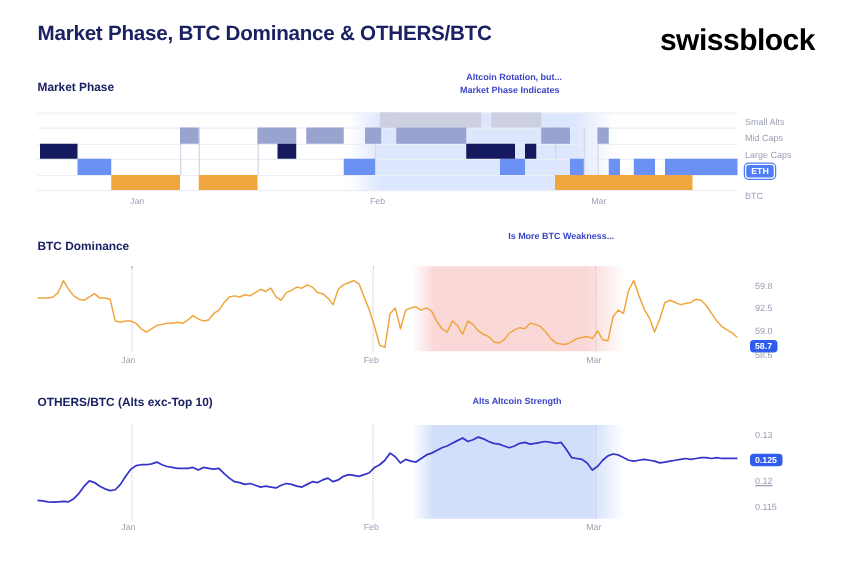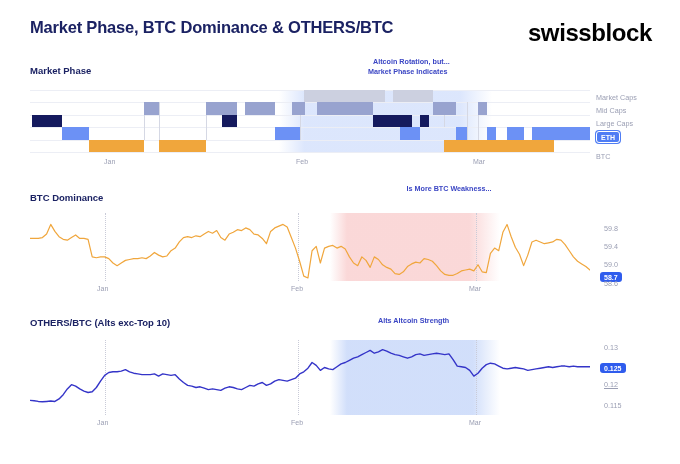--- a/index.html
+++ b/index.html
@@ -241,21 +241,21 @@
       <div class="mp-block" style="left:83.2%;top:49.6px;width:2.0%;height:12.4px;background:#f0a63c;"></div>
       <div class="mp-block" style="left:85.2%;top:37.2px;width:3.0%;height:12.4px;background:#6c91f5;"></div>
       <div class="mp-block" style="left:86.2%;top:49.6px;width:3.2%;height:12.4px;background:#f0a63c;"></div>
       <div class="mp-block" style="left:89.6%;top:37.2px;width:10.4%;height:12.4px;background:#6c91f5;"></div>
     </div>
 
     <div class="axis-label" style="left:104px;top:158px;">Jan</div>
     <div class="axis-label" style="left:296px;top:158px;">Feb</div>
     <div class="axis-label" style="left:473px;top:158px;">Mar</div>
 
-    <div class="row-label" style="top:93px;">Market Caps</div>
+    <div class="row-label" style="top:93px;">Small Alts</div>
     <div class="row-label" style="top:106px;">Mid Caps</div>
     <div class="row-label" style="top:119px;">Large Caps</div>
     <div class="badge" style="left:596px;top:131px;">ETH</div>
     <div class="row-label" style="top:152px;">BTC</div>
   </div>
 
   <div class="panel" style="top:180px;height:120px;">
     <div class="panel-title" style="top:12px;">BTC Dominance</div>
     <div class="annotation" style="left:374px;top:4px;width:150px;text-align:center;">Is More BTC Weakness...</div>
 
@@ -263,21 +263,21 @@
       <div class="band band-red" style="left:53.5%;width:30.5%;height:68px;"></div>
       <div class="vgrid" style="left:13.4%;"></div>
       <div class="vgrid" style="left:47.8%;"></div>
       <div class="vgrid" style="left:79.6%;"></div>
       <svg width="560" height="68" viewBox="0 0 560 68" preserveAspectRatio="none" style="position:absolute;left:0;top:0;">
         <polyline id="btc-line" fill="none" stroke="#f0a63c" stroke-width="1.2" stroke-linejoin="round" stroke-linecap="round" points="0.00,25.45 4.15,25.45 8.30,25.45 12.44,24.57 16.59,21.06 20.74,11.41 24.89,18.43 29.04,23.69 33.19,26.32 37.33,27.20 41.48,24.57 45.63,21.94 49.78,25.45 53.93,25.45 58.07,26.32 62.22,43.87 66.37,44.75 70.52,43.87 74.67,43.87 78.81,45.63 82.96,50.01 87.11,52.65 91.26,50.01 95.41,47.38 99.56,46.50 103.70,45.63 107.85,45.63 112.00,44.75 116.15,45.63 120.30,42.99 124.44,39.48 128.59,42.12 132.74,43.87 136.89,42.99 141.04,37.73 145.19,35.10 149.33,28.95 153.48,24.57 157.63,23.69 161.78,24.57 165.93,22.81 170.07,23.69 174.22,21.06 178.37,18.43 182.52,20.18 186.67,17.55 190.81,24.57 194.96,27.20 199.11,21.06 203.26,19.30 207.41,16.67 211.56,17.55 215.70,14.92 219.85,16.67 224.00,21.06 228.15,21.94 232.30,25.45 236.44,30.71 240.59,18.43 244.74,14.92 248.89,13.16 253.04,11.41 257.19,14.04 261.33,24.57 265.48,35.10 269.63,48.26 273.78,63.17 277.93,64.93 282.07,37.73 286.22,33.34 290.37,50.01 294.52,35.10 298.67,33.34 302.81,32.46 306.96,35.10 311.11,33.34 315.26,35.97 319.41,43.87 323.56,50.01 327.70,52.65 331.85,43.87 336.00,47.38 340.15,54.40 344.30,43.87 348.44,46.50 352.59,51.77 356.74,54.40 360.89,56.15 365.04,60.54 369.19,61.42 373.33,58.79 377.48,53.52 381.63,50.89 385.78,49.14 389.93,50.01 394.07,45.63 398.22,46.50 402.37,48.26 406.52,52.65 410.67,57.91 414.81,61.42 418.96,62.30 423.11,62.30 427.26,60.54 431.41,57.91 435.56,57.03 439.70,56.15 443.85,57.91 448.00,51.77 452.15,58.79 456.30,59.66 460.44,40.36 464.59,35.10 468.74,37.73 472.89,19.30 477.04,11.41 481.19,23.69 485.33,34.22 489.48,41.24 493.63,52.65 497.78,42.12 501.93,28.95 506.07,27.20 510.22,28.95 514.37,30.71 518.52,29.83 522.67,28.95 526.81,26.32 530.96,27.20 535.11,31.59 539.26,37.73 543.41,43.87 547.56,48.26 551.70,50.89 555.85,53.52 560.00,57.03"></polyline>
       </svg>
     </div>
 
     <div class="ytick" style="top:44px;">59.8</div>
-    <div class="ytick" style="top:62px;">59.4</div>
+    <div class="ytick" style="top:62px;">92.5</div>
     <div class="ytick" style="top:80px;">59.0</div>
     <div class="value-badge" style="top:92px;">58.7</div>
     <div class="ytick" style="top:99px;">58.6</div>
 
     <div class="axis-label" style="left:97px;top:105px;">Jan</div>
     <div class="axis-label" style="left:291px;top:105px;">Feb</div>
     <div class="axis-label" style="left:469px;top:105px;">Mar</div>
   </div>
 
   <div class="panel" style="top:305px;height:130px;">

